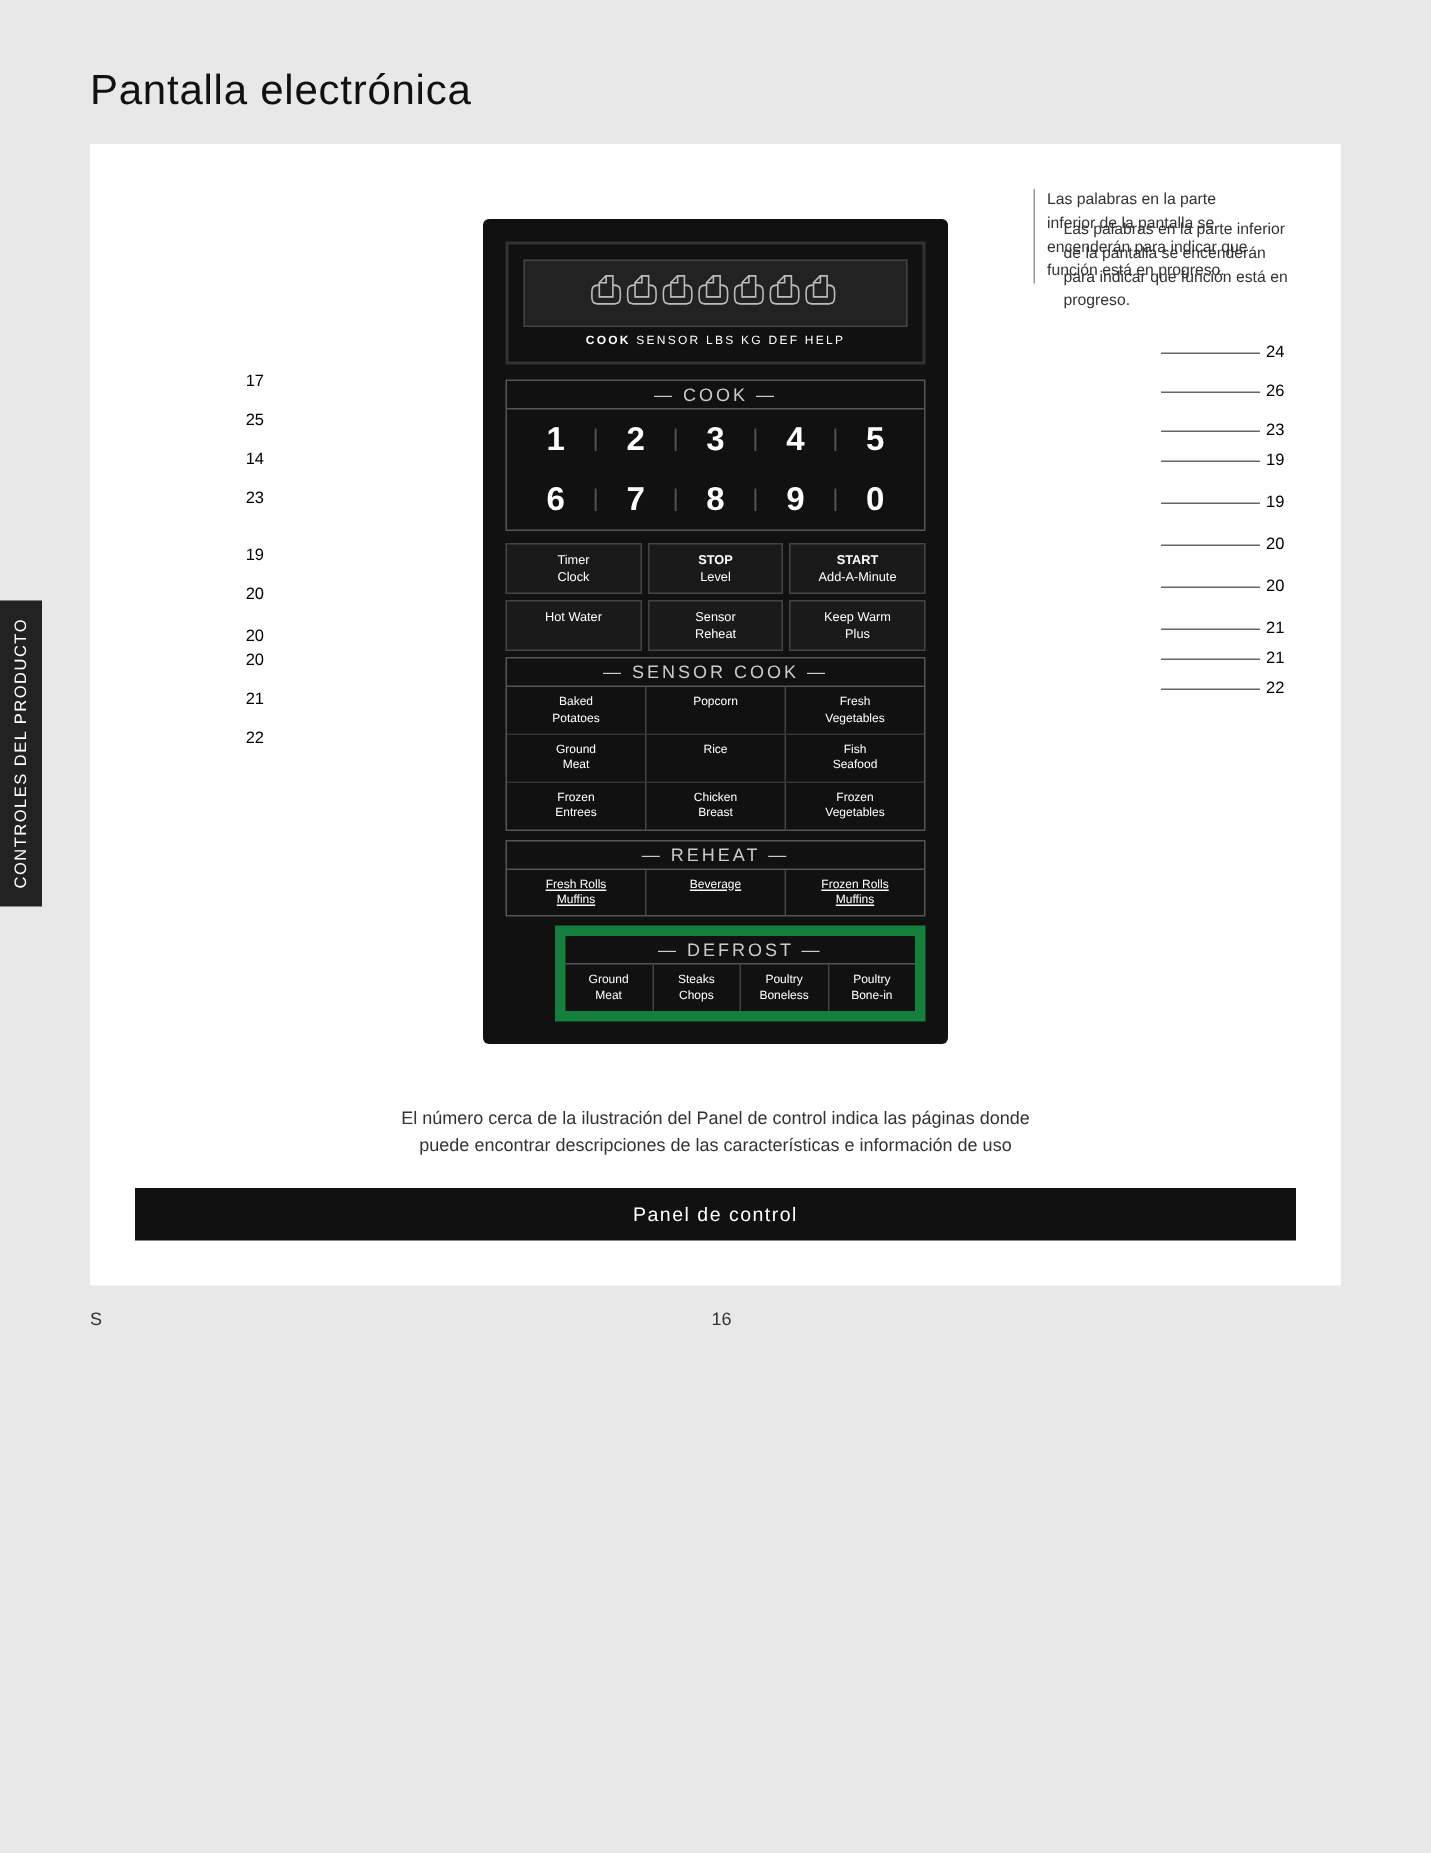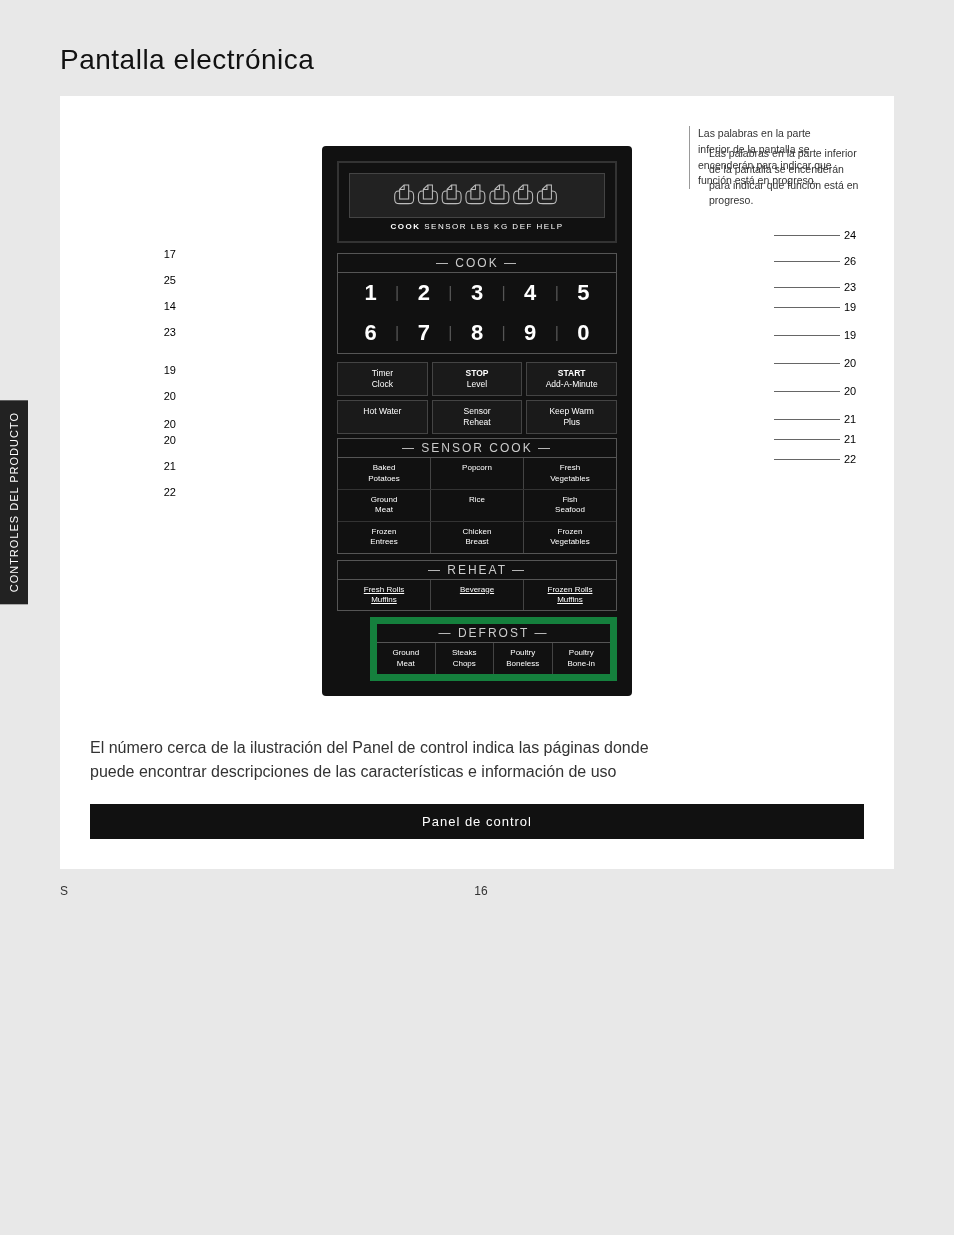--- a/index.html
+++ b/index.html
@@ -216,22 +216,22 @@
       border-right: 1px solid #444;
       cursor: pointer;
       line-height: 1.3;
     }
 
     .defrost-btn:last-child {
       border-right: none;
     }
 
     .bottom-text {
-      text-align: left;
-      font-size: 16px;
+      text-align: center;
+      font-size: 12px;
       color: #333;
       margin: 20px 0 10px;
       line-height: 1.5;
     }
 
     .panel-label-bar {
       background: #111;
       color: #fff;
       text-align: center;
       padding: 10px;

